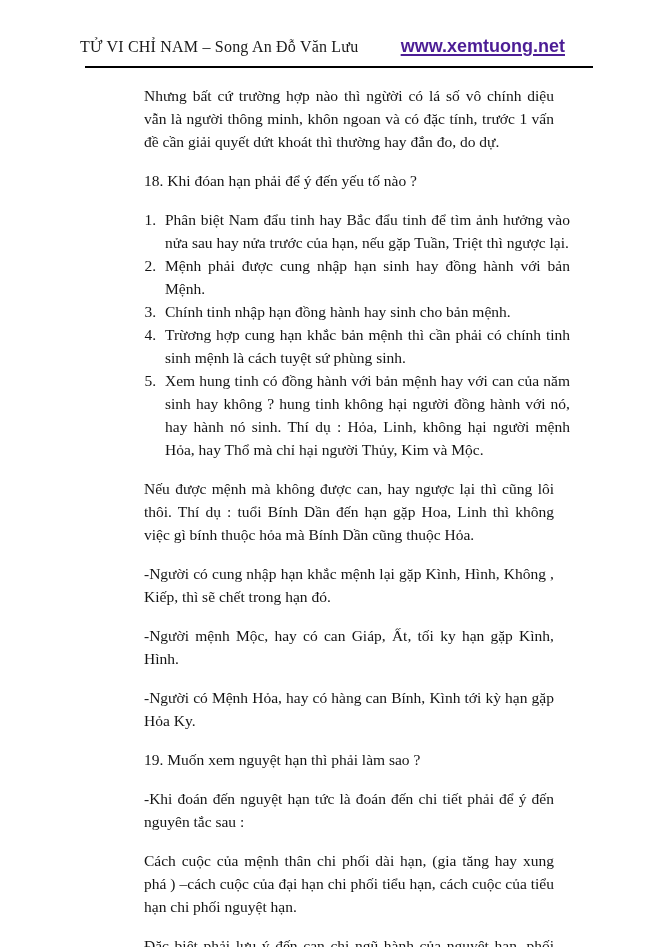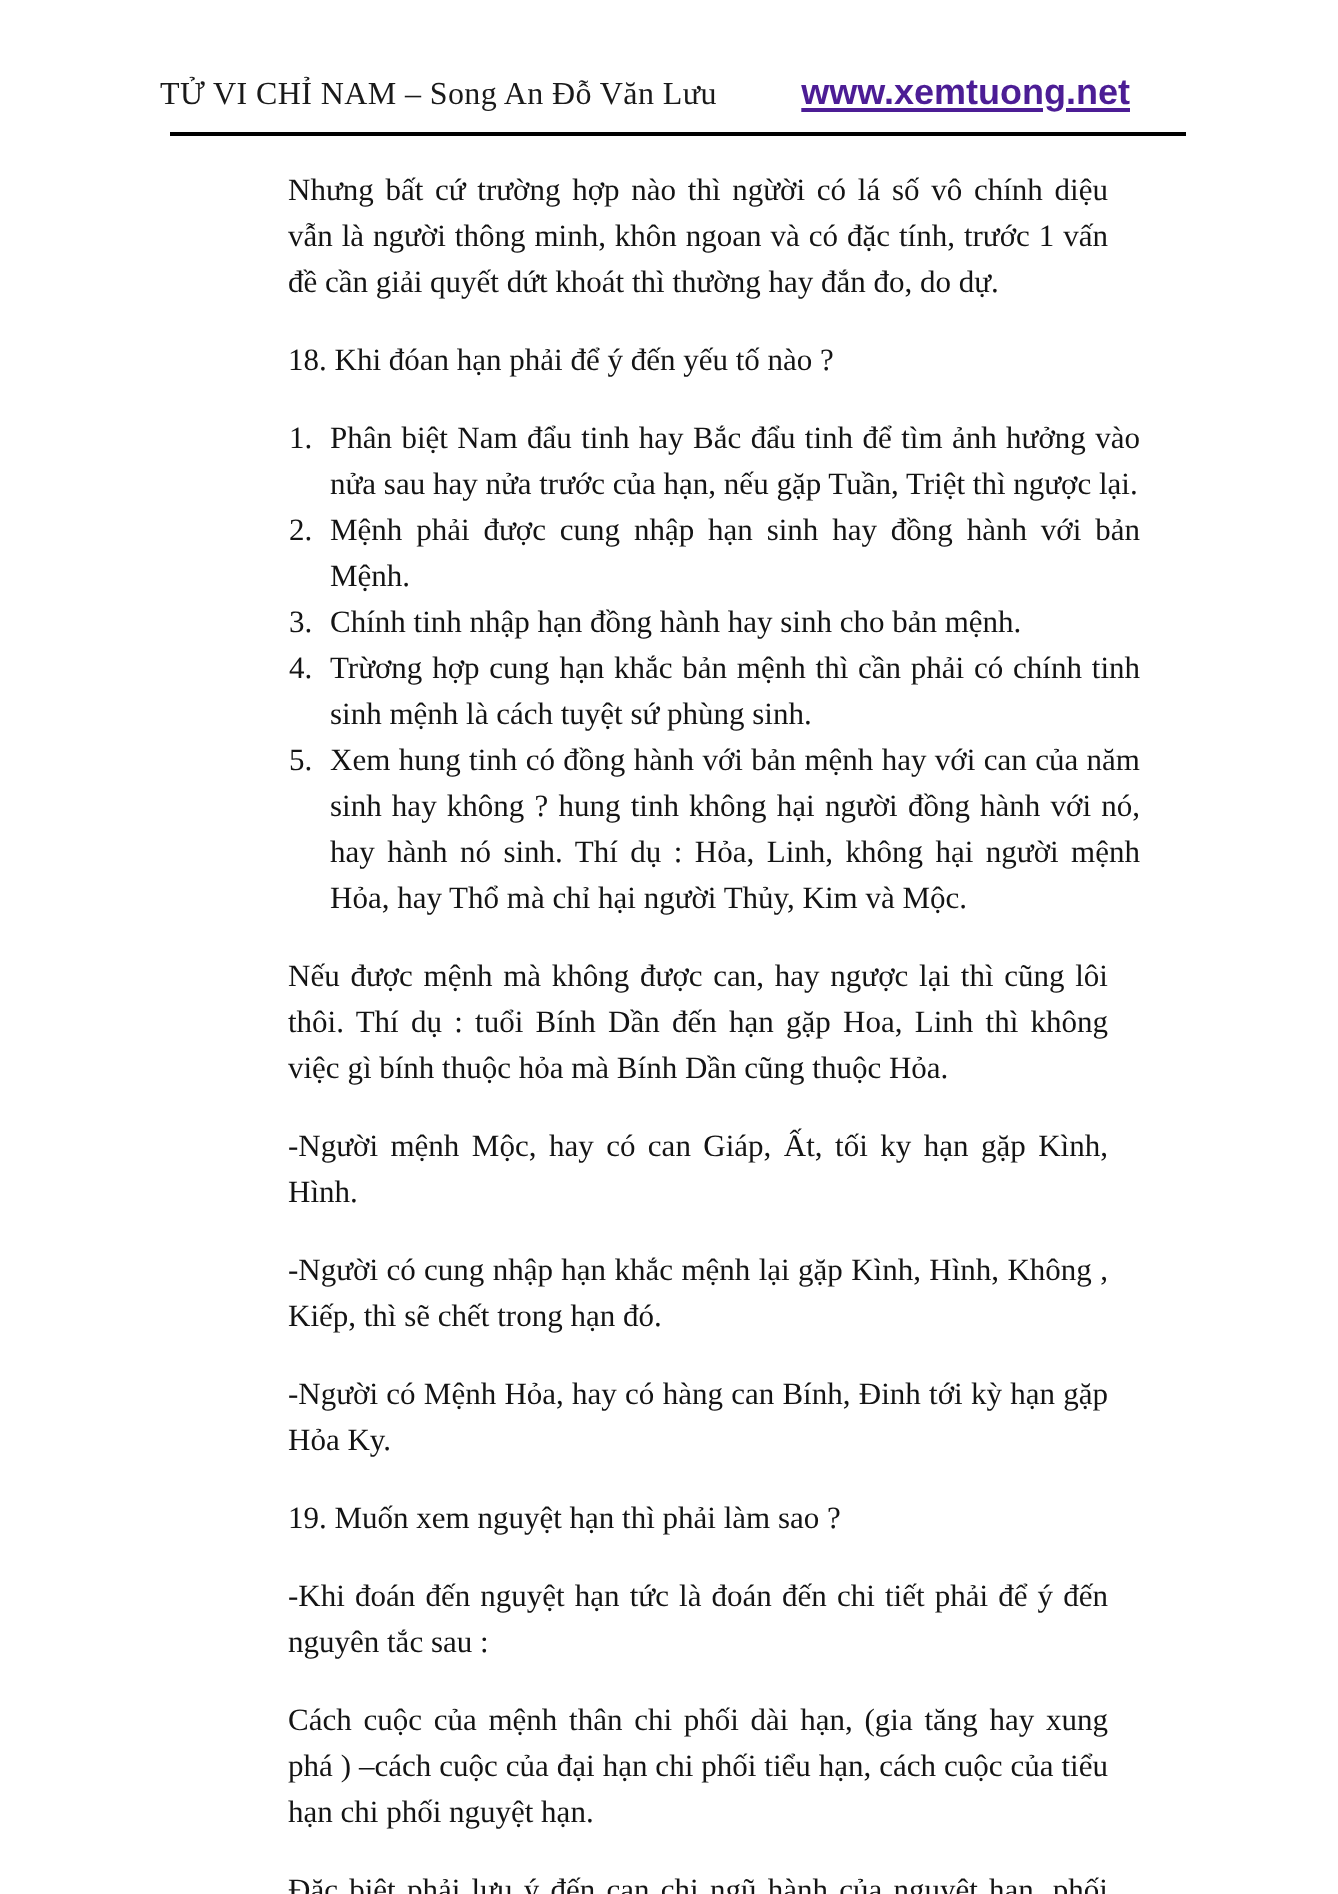--- a/index.html
+++ b/index.html
@@ -86,23 +86,23 @@
 
     <ol class="point-list">
       <li><span>Phân biệt Nam đẩu tinh hay Bắc đẩu tinh để tìm ảnh hưởng vào nửa sau hay nửa trước của hạn, nếu gặp Tuần, Triệt thì ngược lại.</span></li>
       <li><span>Mệnh phải được cung nhập hạn sinh hay đồng hành với bản Mệnh.</span></li>
       <li><span>Chính tinh nhập hạn đồng hành hay sinh cho bản mệnh.</span></li>
       <li><span>Trừơng hợp cung hạn khắc bản mệnh thì cần phải có chính tinh sinh mệnh là cách tuyệt sứ phùng sinh.</span></li>
       <li><span>Xem hung tinh có đồng hành với bản mệnh hay với can của năm sinh hay không ? hung tinh không hại người đồng hành với nó, hay hành nó sinh. Thí dụ : Hỏa, Linh, không hại người mệnh Hỏa, hay Thổ mà chỉ hại người Thủy, Kim và Mộc.</span></li>
     </ol>
 
     <p>Nếu được mệnh mà không được can, hay ngược lại thì cũng lôi thôi. Thí dụ : tuổi Bính Dần đến hạn gặp Hoa, Linh thì không việc gì bính thuộc hỏa mà Bính Dần cũng thuộc Hỏa.</p>
+    <p>-Người có cung nhập hạn khắc mệnh lại gặp Kình, Hình,  Không , Kiếp, thì sẽ chết trong hạn đó.</p>
     <p>-Người mệnh Mộc, hay có can Giáp, Ất, tối ky hạn gặp Kình, Hình.</p>
-    <p>-Người có cung nhập hạn khắc mệnh lại gặp Kình, Hình,  Không , Kiếp, thì sẽ chết trong hạn đó.</p>
-    <p>-Người có Mệnh Hỏa, hay có hàng can  Bính, Đinh tới kỳ hạn gặp Hỏa Ky.</p>
+    <p>-Người có Mệnh Hỏa, hay có hàng can  Bính, Kình tới kỳ hạn gặp Hỏa Ky.</p>
 
     <p>19. Muốn xem nguyệt hạn thì phải làm sao ?</p>
     <p>-Khi đoán đến nguyệt hạn tức là đoán đến chi tiết phải để ý đến nguyên tắc sau :</p>
     <p>Cách cuộc của mệnh thân chi phối dài hạn, (gia tăng hay xung phá ) –cách cuộc của đại hạn chi phối tiểu hạn, cách cuộc của tiểu hạn chi phối nguyệt hạn.</p>
     <p>Đặc biệt phải lưu ý đến can chi ngũ hành của nguyệt hạn, phối hợp với can chi và ngũ hành của bản mệnh và các sao cùng cung nhập hàm ra sao mà linh động chế hóa.</p>
 
   </div>
 </div>
 
 </body></html>

